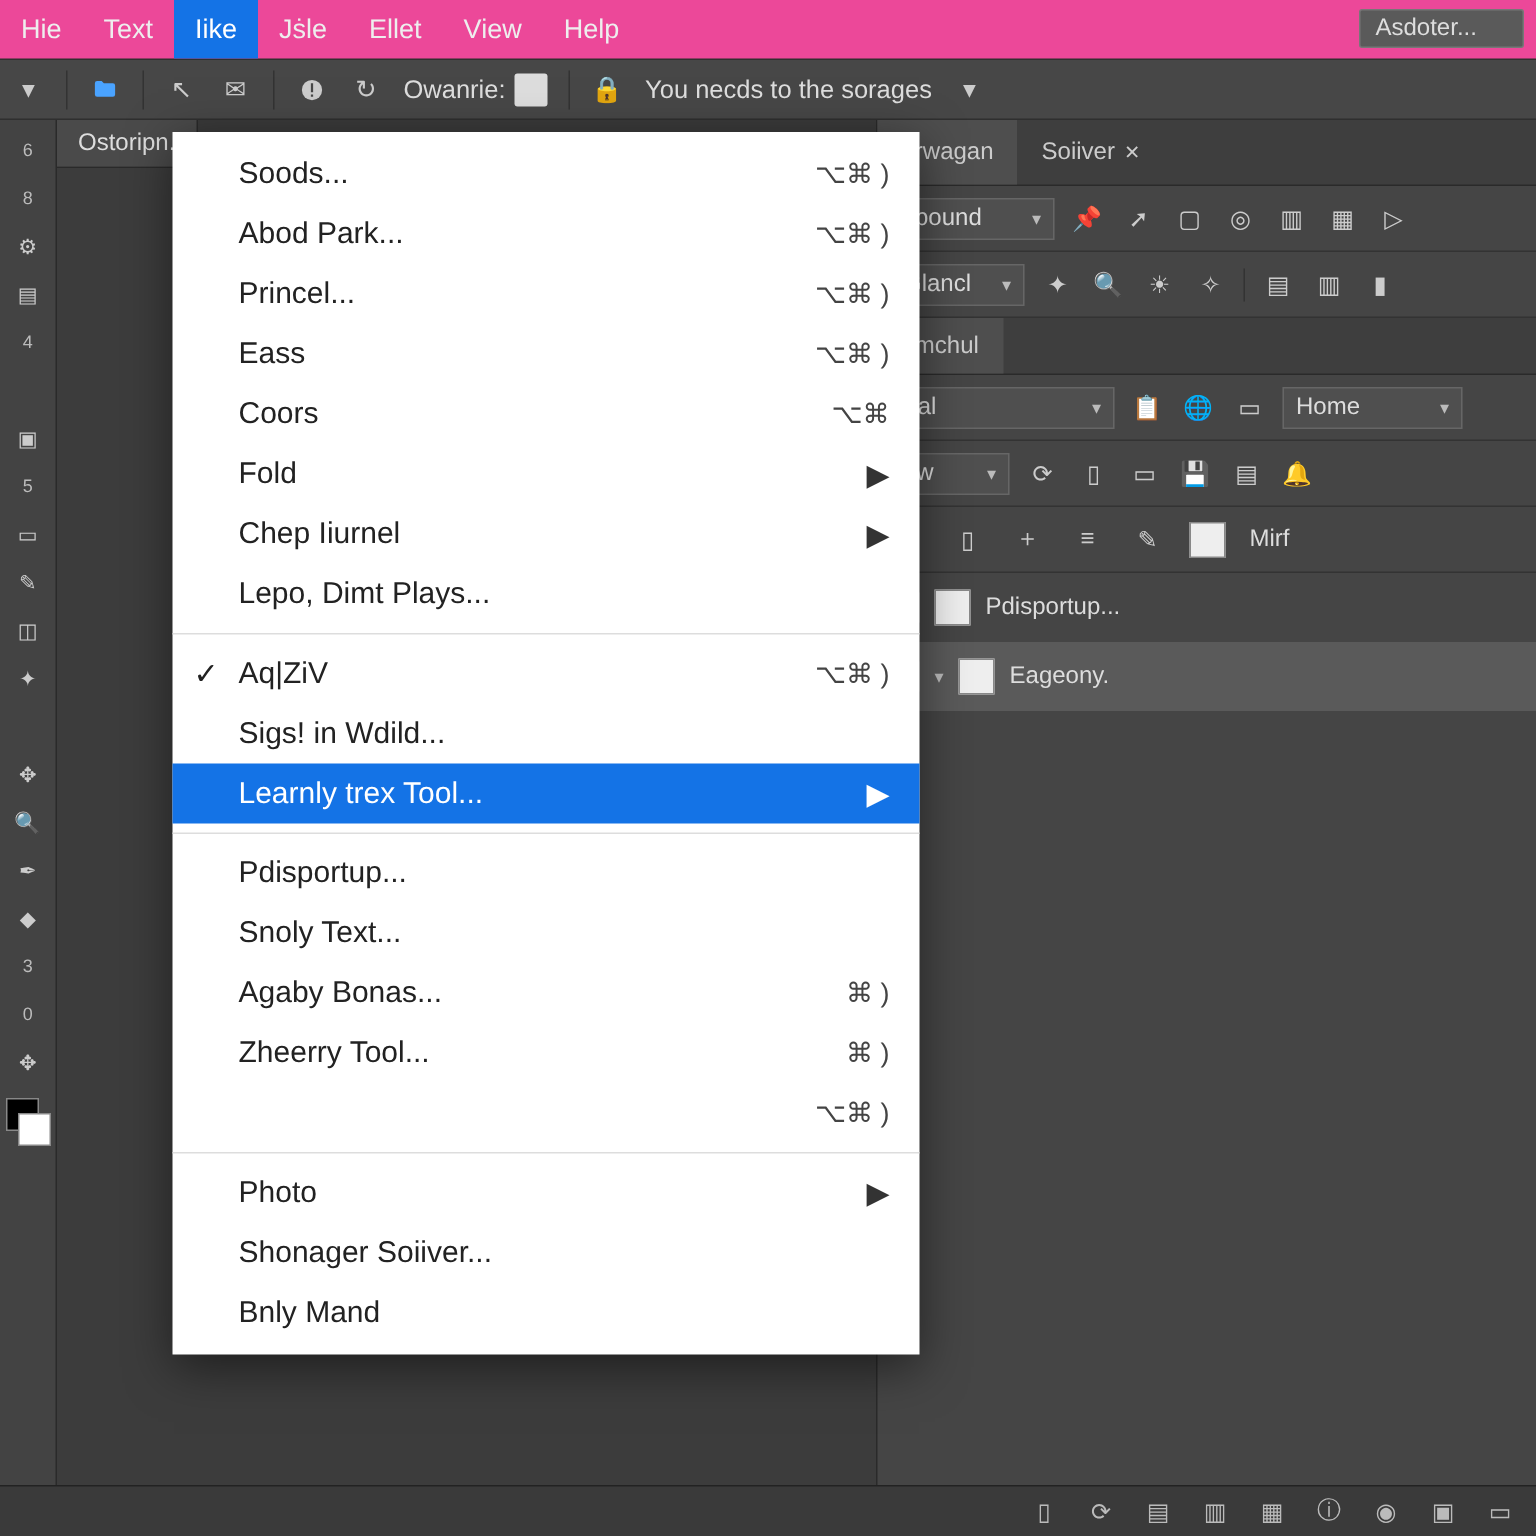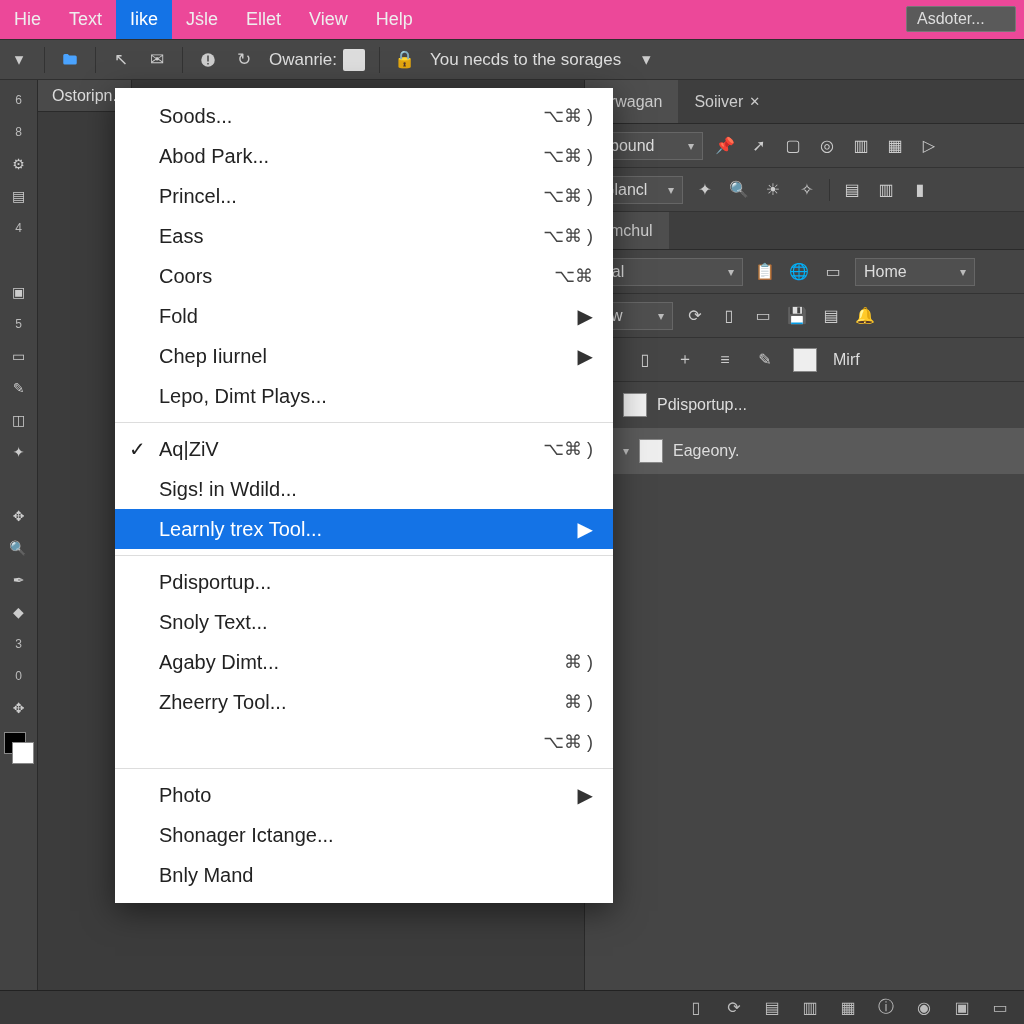--- a/index.html
+++ b/index.html
@@ -287,34 +287,34 @@
       <span class="sub">▶</span>
     </div>
   <div class="div"></div>
   <div class="mi">
       <span>Pdisportup...</span>
     </div>
   <div class="mi">
       <span>Snoly Text...</span>
     </div>
   <div class="mi">
-      <span>Agaby Dimt...</span>
+      <span>Agaby Bonas...</span>
       <span class="sc">⌘ )</span>
     </div>
   <div class="mi">
       <span>Zheerry Tool...</span>
       <span class="sc">⌘ )</span>
     </div>
   <div class="mi">
       <span class="sc">⌥⌘ )</span>
     </div>
   <div class="div"></div>
   <div class="mi">
       <span>Photo</span>
       <span class="sub">▶</span>
     </div>
   <div class="mi">
-      <span>Shonager Iсtange...</span>
+      <span>Shonager Soiіver...</span>
     </div>
   <div class="mi">
       <span>Bnly Mand</span>
     </div>
 </div>
 
 </body></html>

